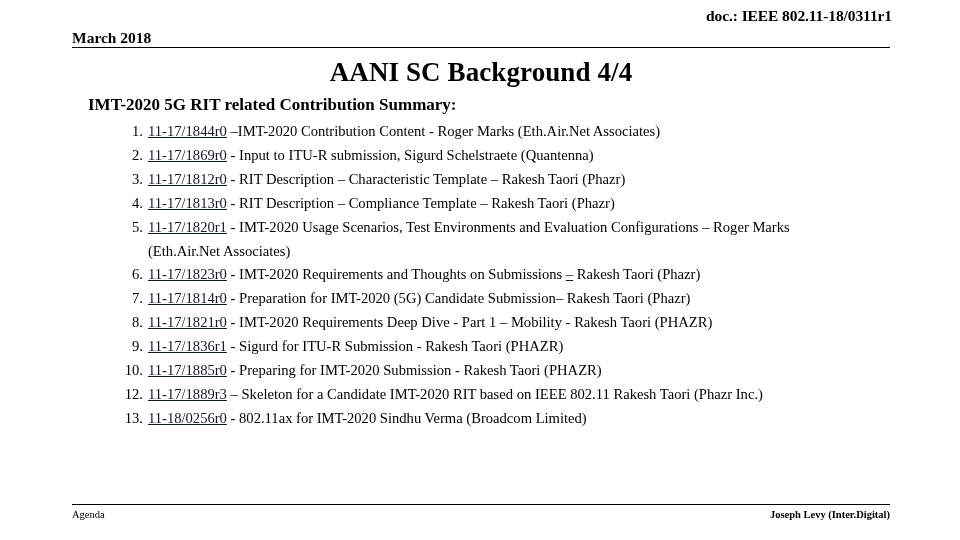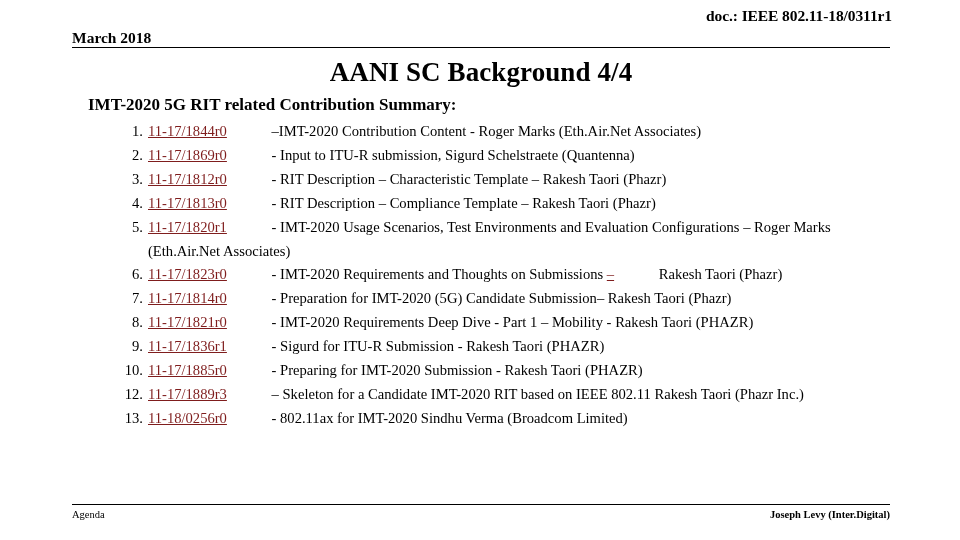--- a/index.html
+++ b/index.html
@@ -91,27 +91,26 @@
     position: absolute;
     left: 90px;
     top: 0;
     width: 53px;
     text-align: right;
     font-size: 14.6px;
     line-height: 23.7px;
     color: #000000;
   }
   .doclink {
-    color: #7f1d1d;
+    color: #0f172a;
     text-decoration: underline;
     text-underline-offset: 1px;
   }
   .item-text {
     color: #000000;
-    padding-left: 41px;
   }
   .item-cont {
     display: block;
   }
 
   
   .footer-rule {
     position: absolute;
     left: 72px;
     top: 504px;

